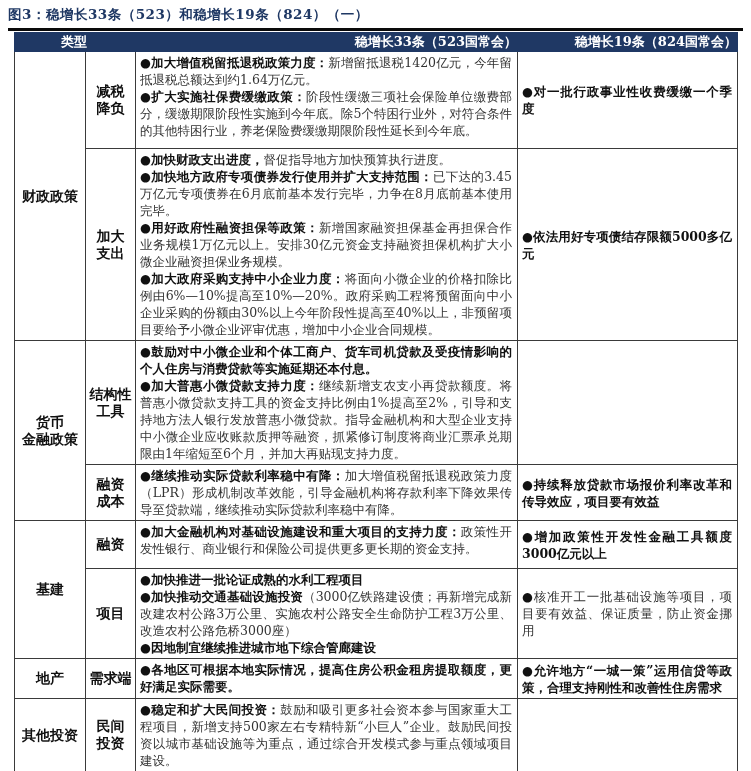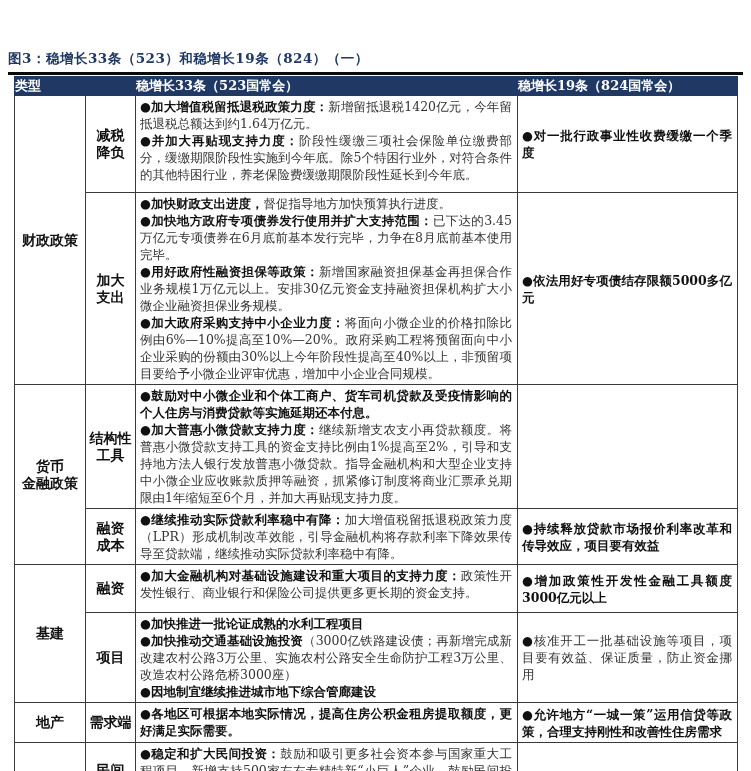--- a/index.html
+++ b/index.html
@@ -11,37 +11,36 @@
   html,body{margin:0;padding:0;background:#ffffff;}
   .page{
     width:751px;height:771px;overflow:hidden;background:#ffffff;
     font-family:"DejaVu Serif","Liberation Serif",serif;
     position:relative;box-sizing:border-box;
   }
   .fig-title{
     padding:6px 8px 0 8px;
     font-size:13.5px;font-weight:bold;color:var(--navy);
     letter-spacing:0.5px;
-    margin-top:44px;
   }
   .rule{height:3px;background:#0a0a0a;margin:0 8px;}
   .rule.top{margin-top:4px;}
   table.policy{
     border-collapse:collapse;table-layout:fixed;
     margin:1px 0 0 14px;width:723px;
   }
   col.c-cat{width:71px;}
   col.c-sub{width:50px;}
   col.c-523{width:382px;}
   col.c-824{width:220px;}
   th,td{border:1px solid var(--line);box-sizing:border-box;}
   thead th{
     background:var(--navy);color:#ffffff;border-color:var(--navy);
     font-size:13px;font-weight:bold;height:19px;padding:0;
-    text-align:left;vertical-align:middle;
+    text-align:right;vertical-align:middle;
   }
   th.h-type{padding-right:48px;}
   td.cat,td.sub{
     font-size:14px;font-weight:bold;color:var(--ink);
     text-align:center;vertical-align:middle;padding:1px;
     line-height:17px;
   }
   td.content{
     vertical-align:top;padding:2px 5px 2px 4px;
     font-size:12.5px;line-height:17px;color:var(--body-ink);
@@ -73,21 +72,21 @@
         <th>稳增长33条（523国常会）</th>
         <th>稳增长19条（824国常会）</th>
       </tr>
     </thead>
     <tbody>
       <tr style="height:97px">
         <td class="cat" rowspan="2">财政政策</td>
         <td class="sub">减税<br>降负</td>
         <td class="content">
             <div class="bullet"><span class="b">●加大增值税留抵退税政策力度：</span><span class="r">新增留抵退税1420亿元，今年留抵退税总额达到约1.64万亿元。</span></div>
-            <div class="bullet"><span class="b">●并加大再贴现支持力度：</span><span class="r">阶段性缓缴三项社会保险单位缴费部分，缓缴期限阶段性实施到今年底。除5个特困行业外，对符合条件的其他特困行业，养老保险费缓缴期限阶段性延长到今年底。</span></div>
+            <div class="bullet"><span class="b">●扩大实施社保费缓缴政策：</span><span class="r">阶段性缓缴三项社会保险单位缴费部分，缓缴期限阶段性实施到今年底。除5个特困行业外，对符合条件的其他特困行业，养老保险费缓缴期限阶段性延长到今年底。</span></div>
           </td>
         <td class="content mid">
             <div class="bullet"><span class="b">●对一批行政事业性收费缓缴一个季度</span><span class="r"></span></div>
           </td>
       </tr>
       <tr style="height:187px">
         <td class="sub">加大<br>支出</td>
         <td class="content">
             <div class="bullet"><span class="b">●加快财政支出进度，</span><span class="r">督促指导地方加快预算执行进度。</span></div>
             <div class="bullet"><span class="b">●加快地方政府专项债券发行使用并扩大支持范围：</span><span class="r">已下达的3.45万亿元专项债券在6月底前基本发行完毕，力争在8月底前基本使用完毕。</span></div>

